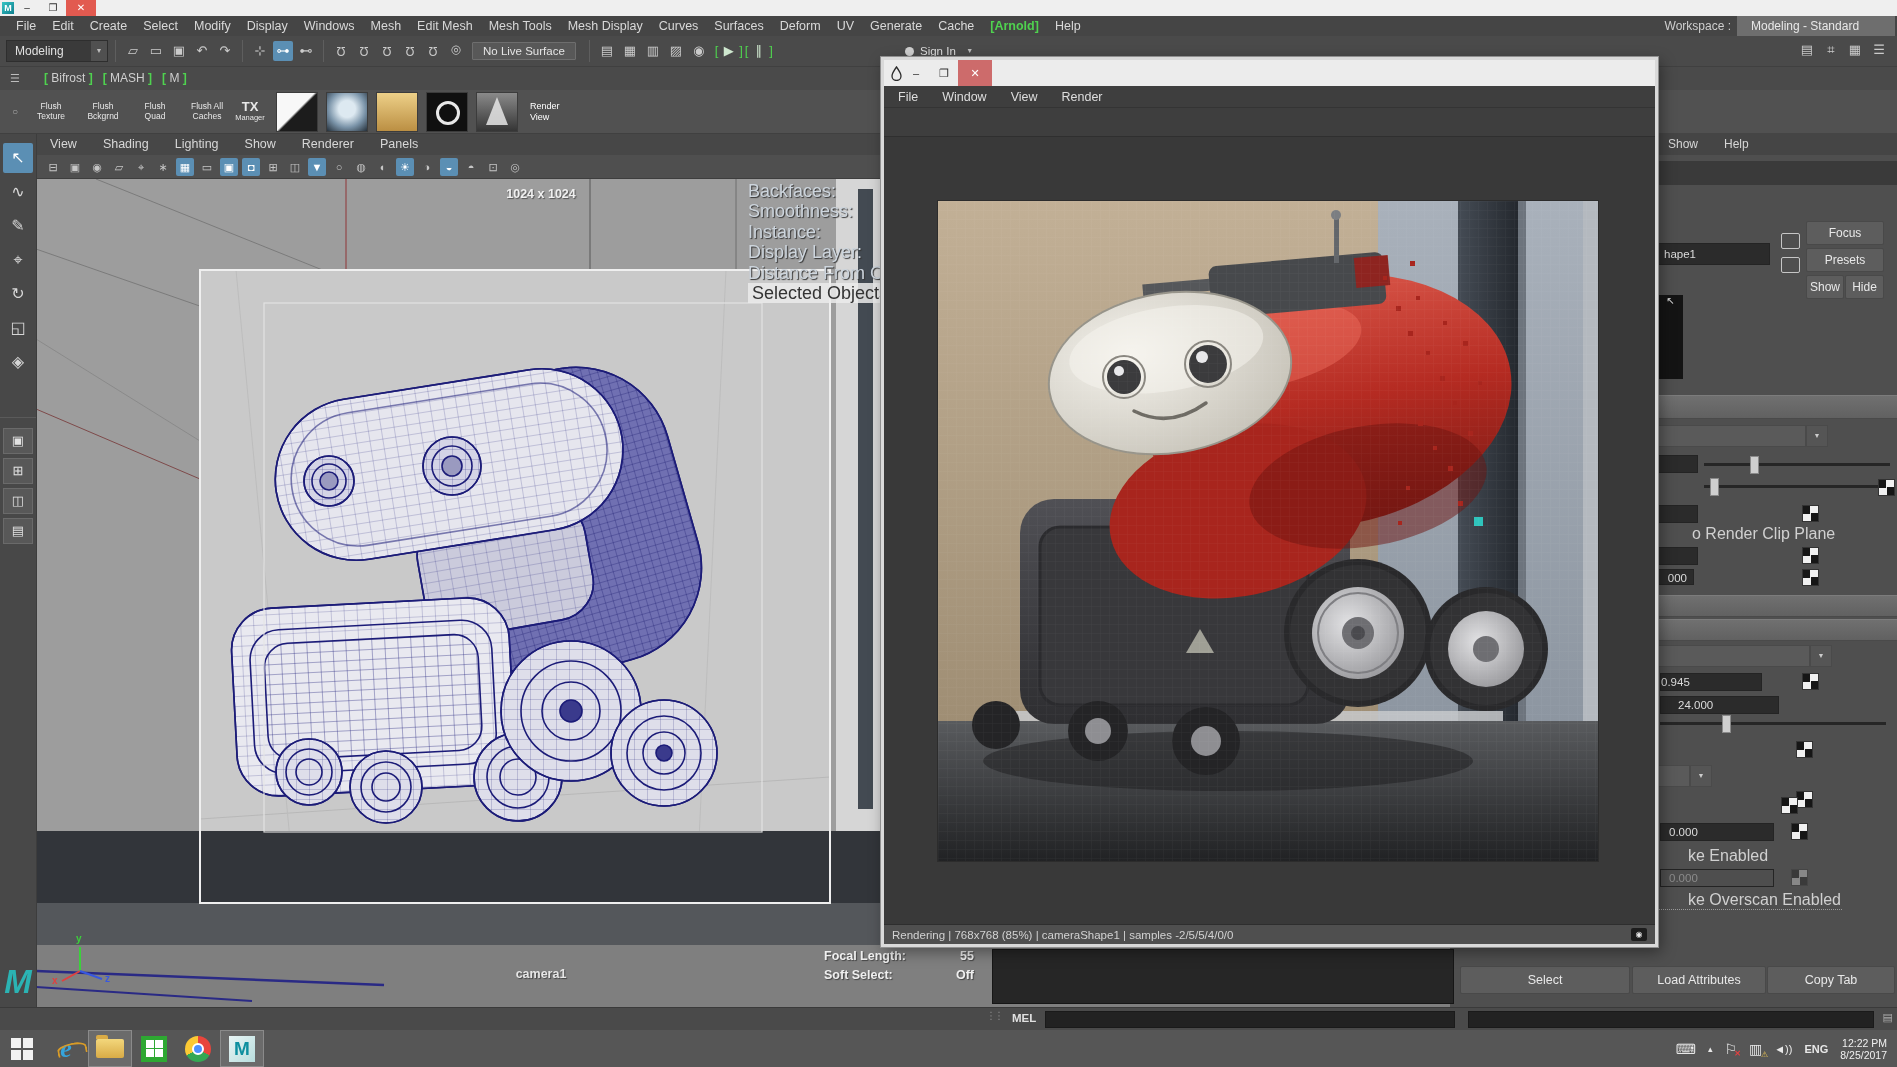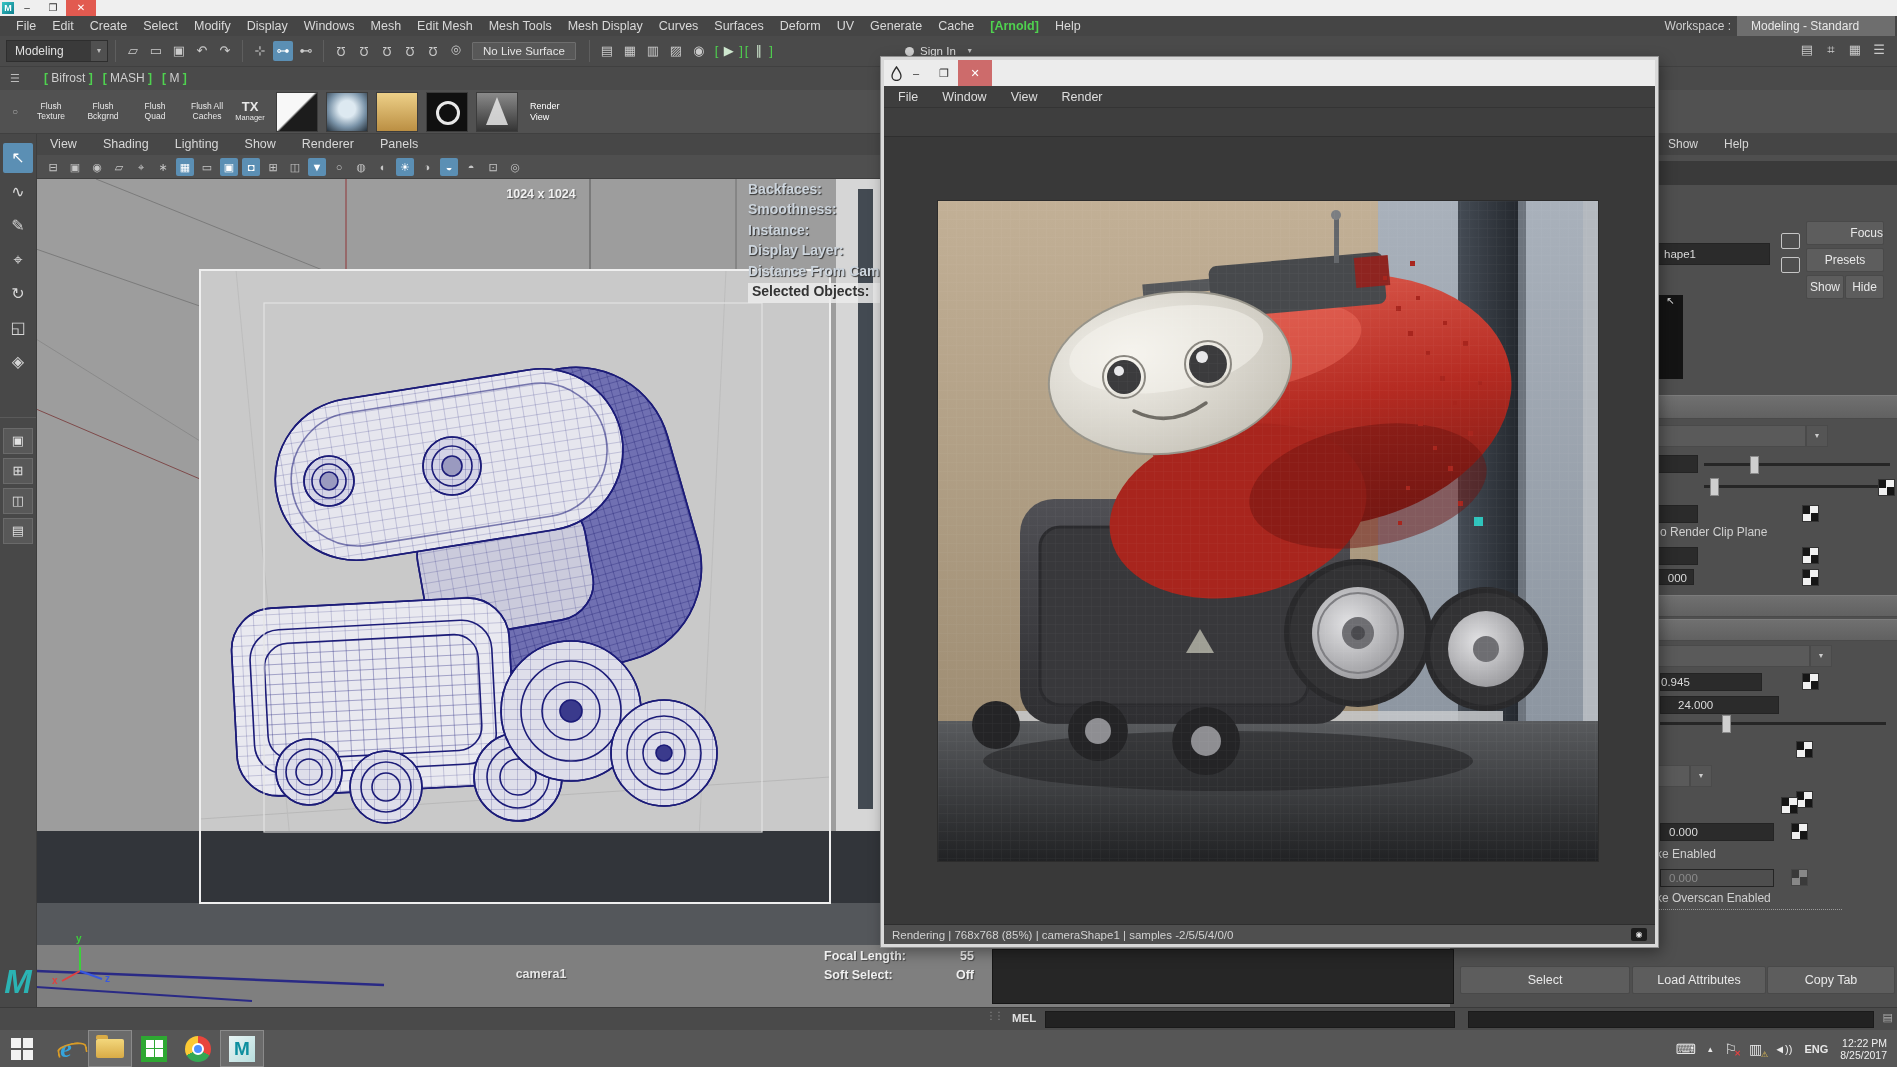--- a/index.html
+++ b/index.html
@@ -77,39 +77,39 @@
   .viewport{position:absolute;left:36px;top:133px;width:1414px;height:874px;z-index:1;background:#9d9d9d;}
   .vpmenus{position:absolute;left:0;top:0;width:100%;height:22px;background:#474747;display:flex;gap:26px;align-items:center;padding-left:14px;box-sizing:border-box;font-size:12.5px;color:#d8d8d8;}
   .vpicons{position:absolute;left:0;top:22px;width:100%;height:24px;background:#4f4f4f;display:flex;gap:4px;align-items:center;padding-left:8px;box-sizing:border-box;border-bottom:1px solid #3e3e3e;}
   .vpicons .vic{width:18px;height:18px;text-align:center;line-height:18px;font-size:11px;color:#c6c6c6;}
   .vpicons .vic:nth-of-type(7),.vpicons .vic:nth-of-type(9),.vpicons .vic:nth-of-type(10),
   .vpicons .vic:nth-of-type(13),.vpicons .vic:nth-of-type(17),.vpicons .vic:nth-of-type(19){background:#5b8fb4;border-radius:2px;color:#fff;}
   .canvas{position:absolute;left:0;top:46px;width:1414px;height:828px;}
   .canvas svg{position:absolute;left:0;top:0;}
   .hudres{position:absolute;left:430px;top:8px;width:150px;text-align:center;font-size:12.5px;font-weight:bold;color:#f0f0f0;text-shadow:1px 1px 1px #555;}
   .hudcol{position:absolute;left:712px;top:2px;display:flex;flex-direction:column;}
-  .hudcol span{height:20.4px;font-size:14px;font-weight:bold;color:#cdd5dd;text-shadow:1px 1px 1px #333;white-space:nowrap;}
+  .hudcol span{height:20.4px;font-size:18px;font-weight:normal;color:#cdd5dd;text-shadow:1px 1px 1px #333;white-space:nowrap;}
   .hudcol span:last-of-type{background:rgba(235,235,235,.85);color:#333;text-shadow:none;padding:0 4px;}
   .hudcam{position:absolute;left:440px;top:788px;width:130px;text-align:center;font-size:12.5px;font-weight:bold;color:#e6e6e6;text-shadow:1px 1px 1px #444;}
   .hudfl{position:absolute;left:788px;top:770px;width:150px;font-size:12.5px;font-weight:bold;color:#efefef;text-shadow:1px 1px 1px #444;}
   .hudfl .r{display:flex;justify-content:space-between;height:19px;}
   .axis{position:absolute;left:14px;top:756px;width:70px;height:56px;}
   .axis .ax{position:absolute;font-size:10px;font-weight:bold;}
   
   .attr{position:absolute;left:1450px;top:133px;width:447px;height:874px;background:#4f4f4f;z-index:10;}
   .attr .tabsbar{position:absolute;left:0;top:0;width:100%;height:22px;background:#454545;display:flex;gap:26px;align-items:center;padding-left:218px;box-sizing:border-box;font-size:12px;color:#d6d6d6;}
   .attr .darkstrip{position:absolute;left:0;top:28px;width:100%;height:24px;background:#3a3a3a;}
   .fldD{position:absolute;background:#2b2b2b;border:1px solid #242424;color:#dcdcdc;font-size:11.5px;line-height:16px;}
   .abtn{position:absolute;background:#5d5d5d;border:1px solid #494949;border-radius:2px;color:#e8e8e8;font-size:12px;text-align:center;}
   .chk{position:absolute;width:15px;height:15px;background:conic-gradient(#f0f0f0 0 25%,#161616 25% 50%,#f0f0f0 50% 75%,#161616 75%);border:1px solid #333;}
   .chk.dim{opacity:.35;}
   .secbar{position:absolute;left:0;width:447px;background:linear-gradient(#707070,#616161);border-top:1px solid #7c7c7c;border-bottom:1px solid #4a4a4a;}
   .track{position:absolute;height:3px;background:#262626;}
   .handle{position:absolute;width:7px;height:16px;background:#cfcfcf;border:1px solid #8a8a8a;}
-  .alabel{position:absolute;font-size:12px;color:#d0d0d0;white-space:nowrap;}
+  .alabel{position:absolute;font-size:16px;color:#d0d0d0;white-space:nowrap;margin-left:32px;}
   .linkic{position:absolute;width:17px;height:14px;border:1px solid #c6c6c6;border-radius:2px;}
   .swatch{position:absolute;left:208px;top:162px;width:25px;height:84px;background:#141414;color:#eee;font-size:10px;text-align:center;}
   .ddlA{position:absolute;background:#5a5a5a;border:1px solid #4a4a4a;height:20px;}
   .ddlarrow{position:absolute;width:20px;height:20px;background:#555;border:1px solid #4a4a4a;color:#ccc;font-size:7px;text-align:center;line-height:20px;}
   .dotted{position:absolute;border-bottom:1px dotted #9a9a9a;}
   
   .darkbox{position:absolute;left:992px;top:949px;width:460px;height:53px;background:#262626;border:1px solid #161616;z-index:15;}
   .melbar{position:absolute;left:0;top:1007px;width:1897px;height:23px;background:#4a4a4a;border-top:1px solid #3a3a3a;z-index:15;}
   .melbar .grip{position:absolute;left:986px;top:2px;color:#8a8a8a;font-size:10px;letter-spacing:-2px;}
   .melbar .mlabel{position:absolute;left:1012px;top:4px;font-size:11.5px;color:#e0e0e0;font-weight:bold;}
@@ -475,21 +475,21 @@
   <div class="attr">
     <div class="tabsbar">
 
     <span>Show</span>
         <span>Help</span>
       </div>
     <div class="darkstrip"></div>
     <div class="fldD" style="left:140px;top:110px;width:178px;height:20px;text-align:center;line-height:20px;">hape1</div>
     <div class="linkic" style="left:331px;top:100px;"></div>
     <div class="linkic" style="left:331px;top:124px;"></div>
-    <div class="abtn" style="left:356px;top:88px;width:76px;height:22px;line-height:22px;text-align:right;">Focus</div>
+    <div class="abtn" style="left:356px;top:88px;width:76px;height:22px;line-height:22px;">Focus</div>
     <div class="abtn" style="left:356px;top:115px;width:76px;height:22px;line-height:22px;">Presets</div>
     <div class="abtn" style="left:356px;top:142px;width:36px;height:22px;line-height:22px;">Show</div>
     <div class="abtn" style="left:395px;top:142px;width:37px;height:22px;line-height:22px;">Hide</div>
     <div class="swatch">↖</div>
     <div class="secbar" style="top:262px;height:22px;"></div>
     <div class="ddlA" style="left:208px;top:292px;width:146px;"></div>
     <div class="ddlarrow" style="left:356px;top:292px;">▼</div>
     <div class="fldD" style="left:208px;top:322px;width:38px;height:16px;"></div>
     <div class="track" style="left:254px;top:330px;width:186px;"></div>
     <div class="handle" style="left:300px;top:323px;"></div>

